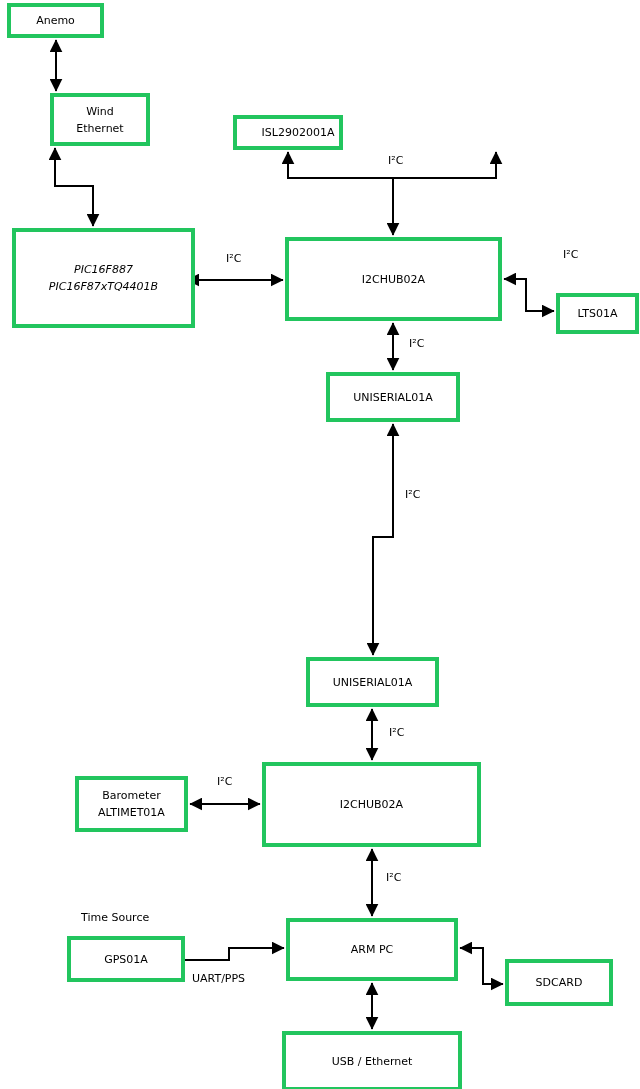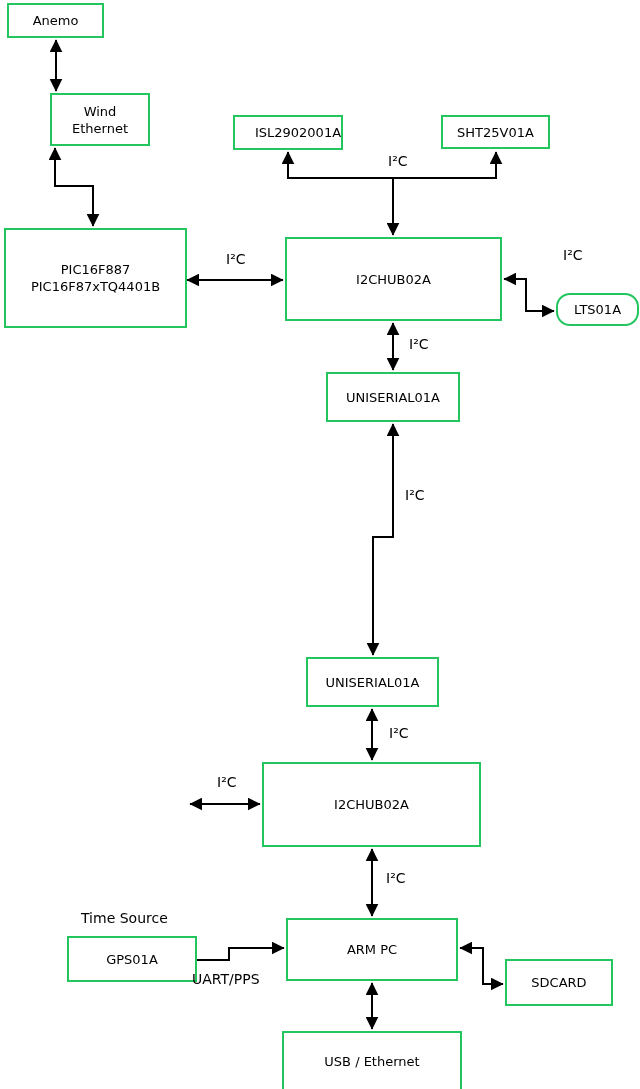--- a/index.html
+++ b/index.html
@@ -16,50 +16,50 @@
     overflow: hidden;
   }
   svg.wires {
     position: absolute;
     left: 0; top: 0;
     width: 640px; height: 1089px;
   }
   .box {
     position: absolute;
     background: #ffffff;
-    border: 2px solid #22c55e;
+    border: 4px solid #22c55e;
     box-sizing: border-box;
     display: flex;
     flex-direction: column;
     align-items: center;
     justify-content: center;
     text-align: center;
-    font-size: 13px;
+    font-size: 11px;
     line-height: 17px;
     white-space: nowrap;
   }
   .lbl {
     position: absolute;
-    font-size: 14px;
+    font-size: 11px;
     line-height: 14px;
     white-space: nowrap;
   }
   
   #b-anemo   { left: 7px;   top: 3px;    width: 97px;  height: 35px; }
   #b-wind    { left: 6px;   top: 93px;   width: 100px; height: 53px; margin-left: 44px; }
-  #b-pic     { left: 4px;   top: 228px;  width: 183px; height: 100px; }
+  #b-pic     { left: 12px;   top: 228px;  width: 183px; height: 100px; font-style: italic; }
   #b-isl     { left: 233px; top: 115px;  width: 110px; height: 35px; padding-left: 20px; }
   #b-sht     { left: 441px; top: 115px;  width: 109px; height: 34px; }
   #b-hub1    { left: 285px; top: 237px;  width: 217px; height: 84px; }
-  #b-lts     { left: 556px; top: 293px;  width: 83px;  height: 33px; border-radius: 14px; }
+  #b-lts     { left: 556px; top: 293px;  width: 83px;  height: 41px; }
   #b-uni1    { left: 326px; top: 372px;  width: 134px; height: 50px; }
   #b-uni2    { left: 306px; top: 657px;  width: 133px; height: 50px; }
   #b-hub2    { left: 262px; top: 762px;  width: 219px; height: 85px; }
   #b-baro    { left: 75px;  top: 776px;  width: 113px; height: 56px; }
-  #b-gps     { left: 67px;  top: 936px;  width: 130px; height: 46px; }
+  #b-gps     { left: 67px;  top: 936px;  width: 118px; height: 46px; }
   #b-arm     { left: 286px; top: 918px;  width: 172px; height: 63px; }
   #b-sdcard  { left: 505px; top: 959px;  width: 108px; height: 47px; }
   #b-usb     { left: 282px; top: 1031px; width: 180px; height: 60px; }
   
   #l-i2c-pic      { left: 226px; top: 252px; }
   #l-i2c-top      { left: 388px; top: 154px; }
   #l-i2c-lts      { left: 563px; top: 248px; }
   #l-i2c-hub-uni  { left: 409px; top: 337px; }
   #l-i2c-long     { left: 405px; top: 488px; }
   #l-i2c-uni-hub2 { left: 389px; top: 726px; }
@@ -121,23 +121,20 @@
 
   <div class="box" id="b-pic">
     <span>PIC16F887</span>
     <span>PIC16F87xTQ4401B</span>
   </div>
 
   <div class="box" id="b-isl">
     <span>ISL2902001A</span>
   </div>
 
-  <div class="box" id="b-sht">
-    <span>SHT25V01A</span>
-  </div>
 
   <div class="box" id="b-hub1">
     <span>I2CHUB02A</span>
   </div>
 
   <div class="box" id="b-lts">
     <span>LTS01A</span>
   </div>
 
   <div class="box" id="b-uni1">
@@ -145,20 +142,24 @@
   </div>
 
   <div class="box" id="b-uni2">
     <span>UNISERIAL01A</span>
   </div>
 
   <div class="box" id="b-hub2">
     <span>I2CHUB02A</span>
   </div>
 
+  <div class="box" id="b-baro">
+    <span>Barometer</span>
+    <span>ALTIMET01A</span>
+  </div>
 
   <div class="box" id="b-gps">
     <span>GPS01A</span>
   </div>
 
   <div class="box" id="b-arm">
     <span>ARM PC</span>
   </div>
 
   <div class="box" id="b-sdcard">

